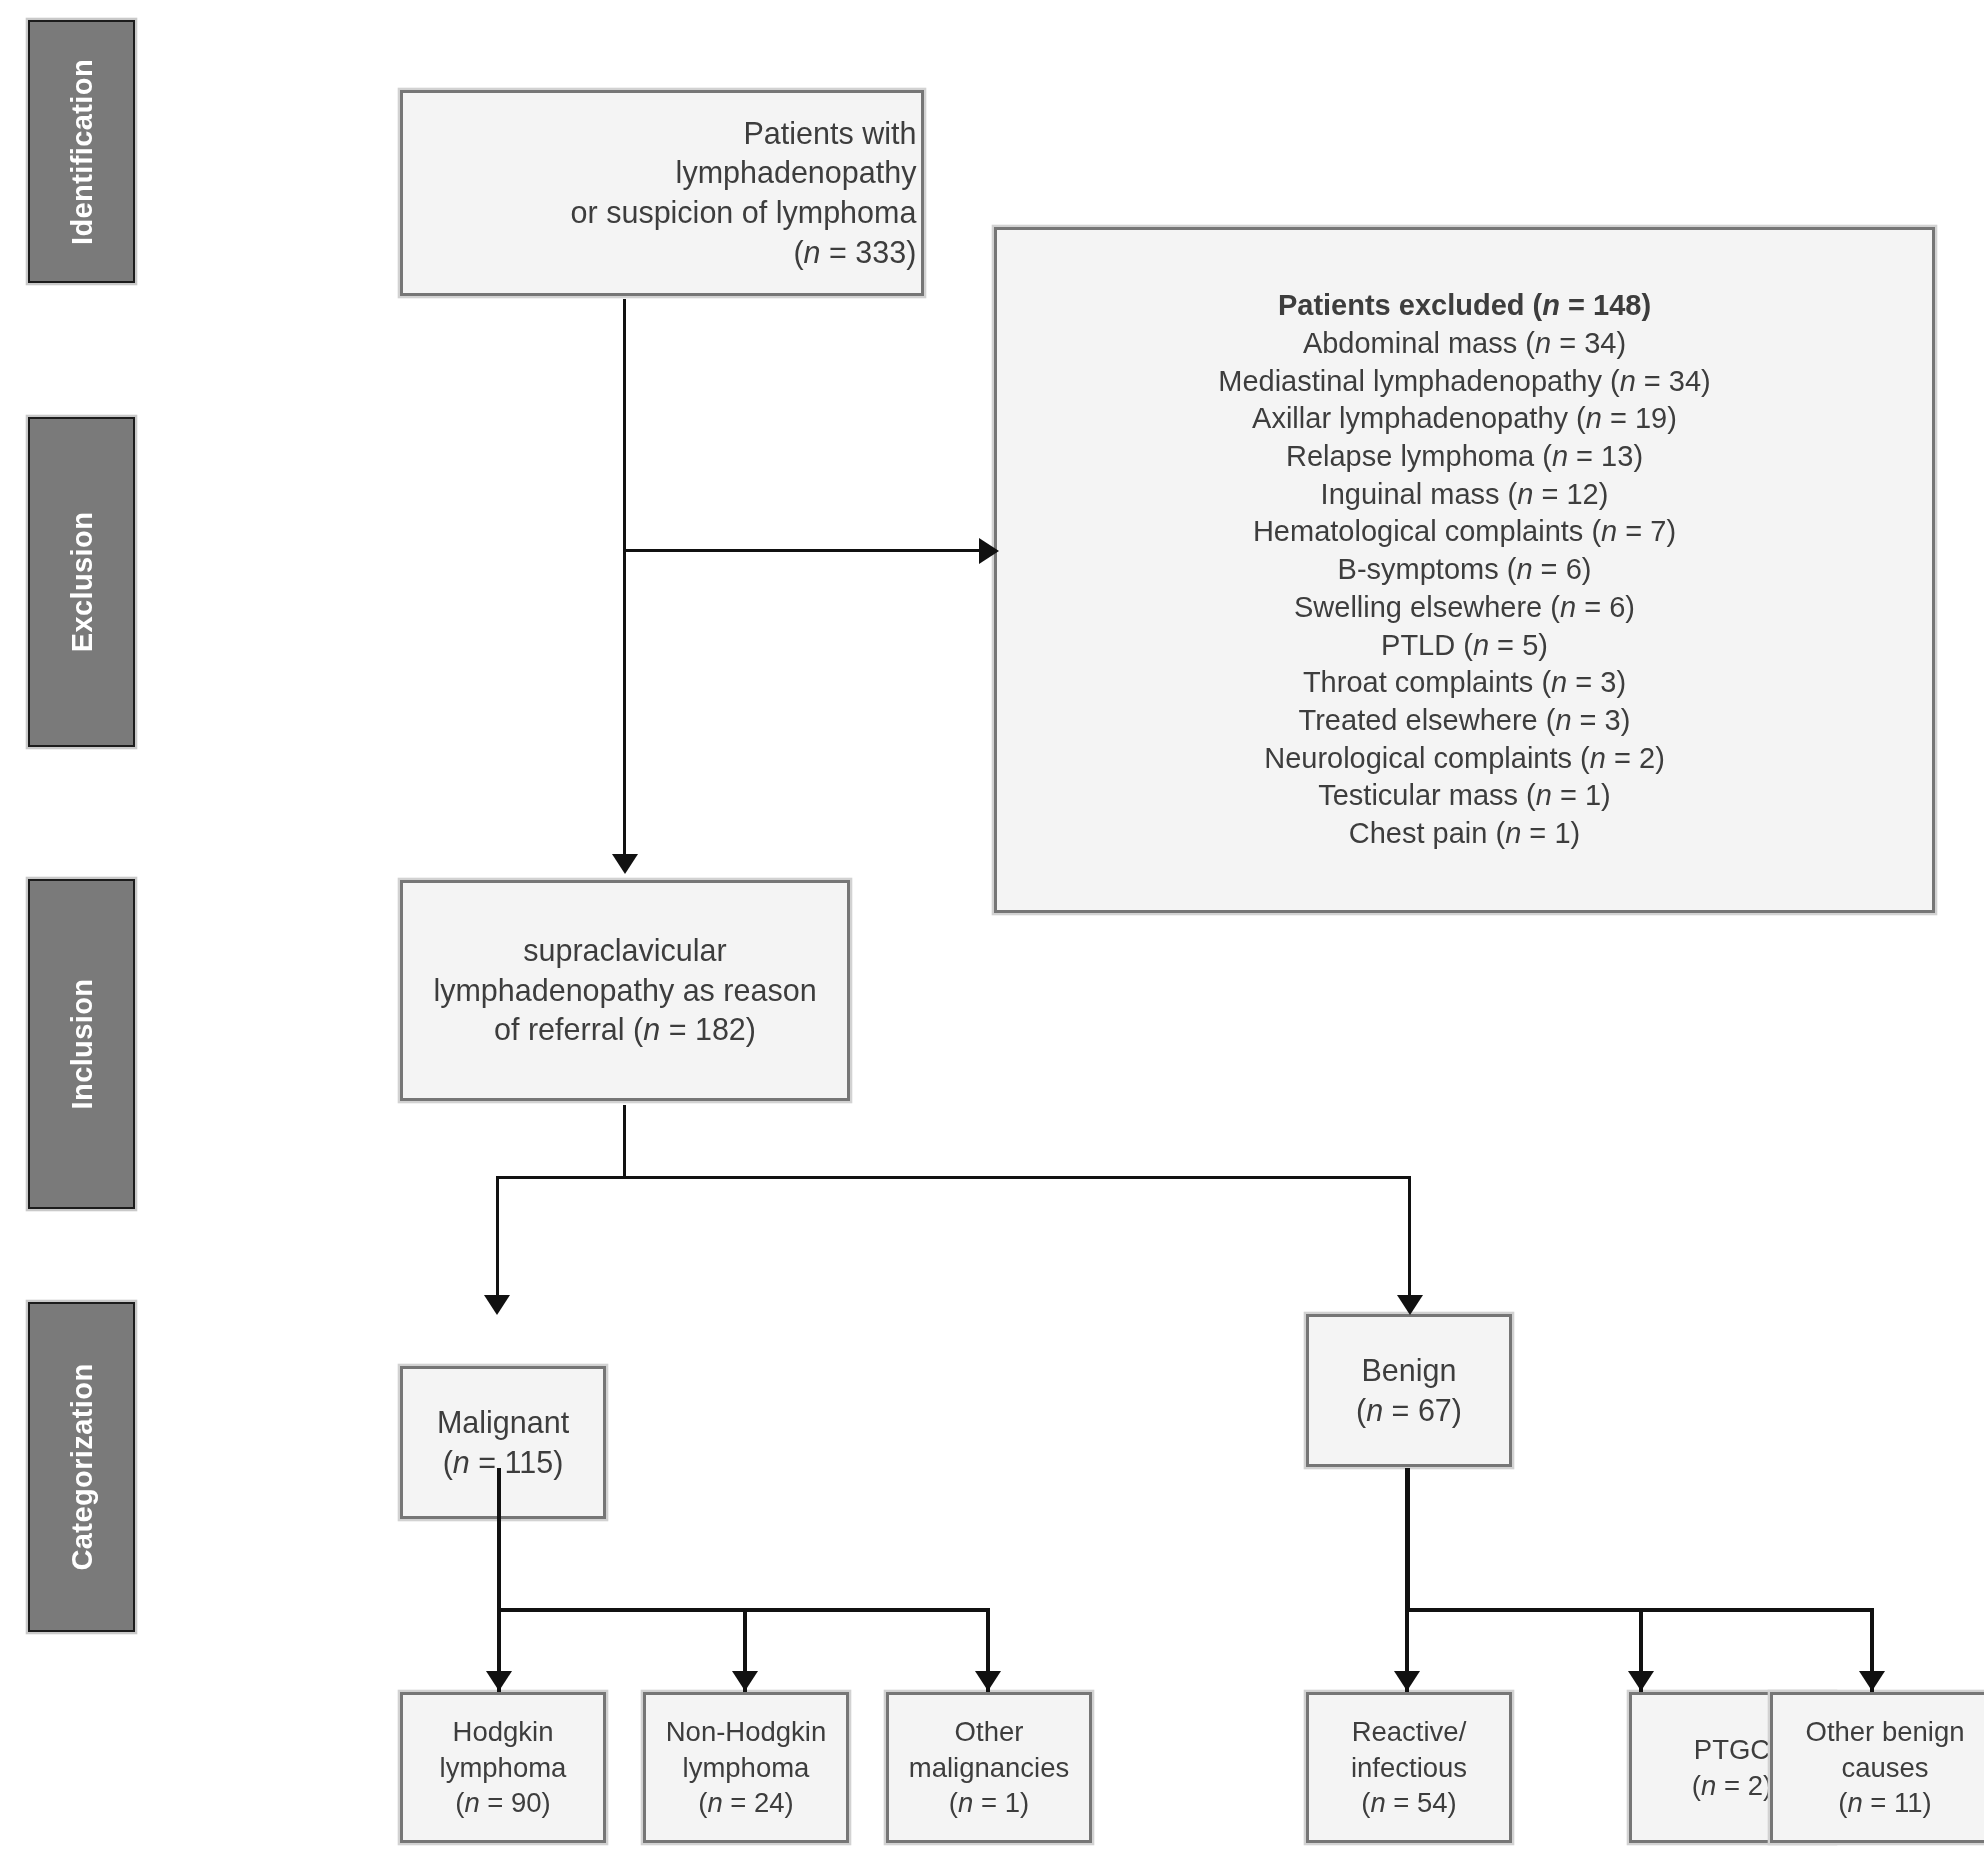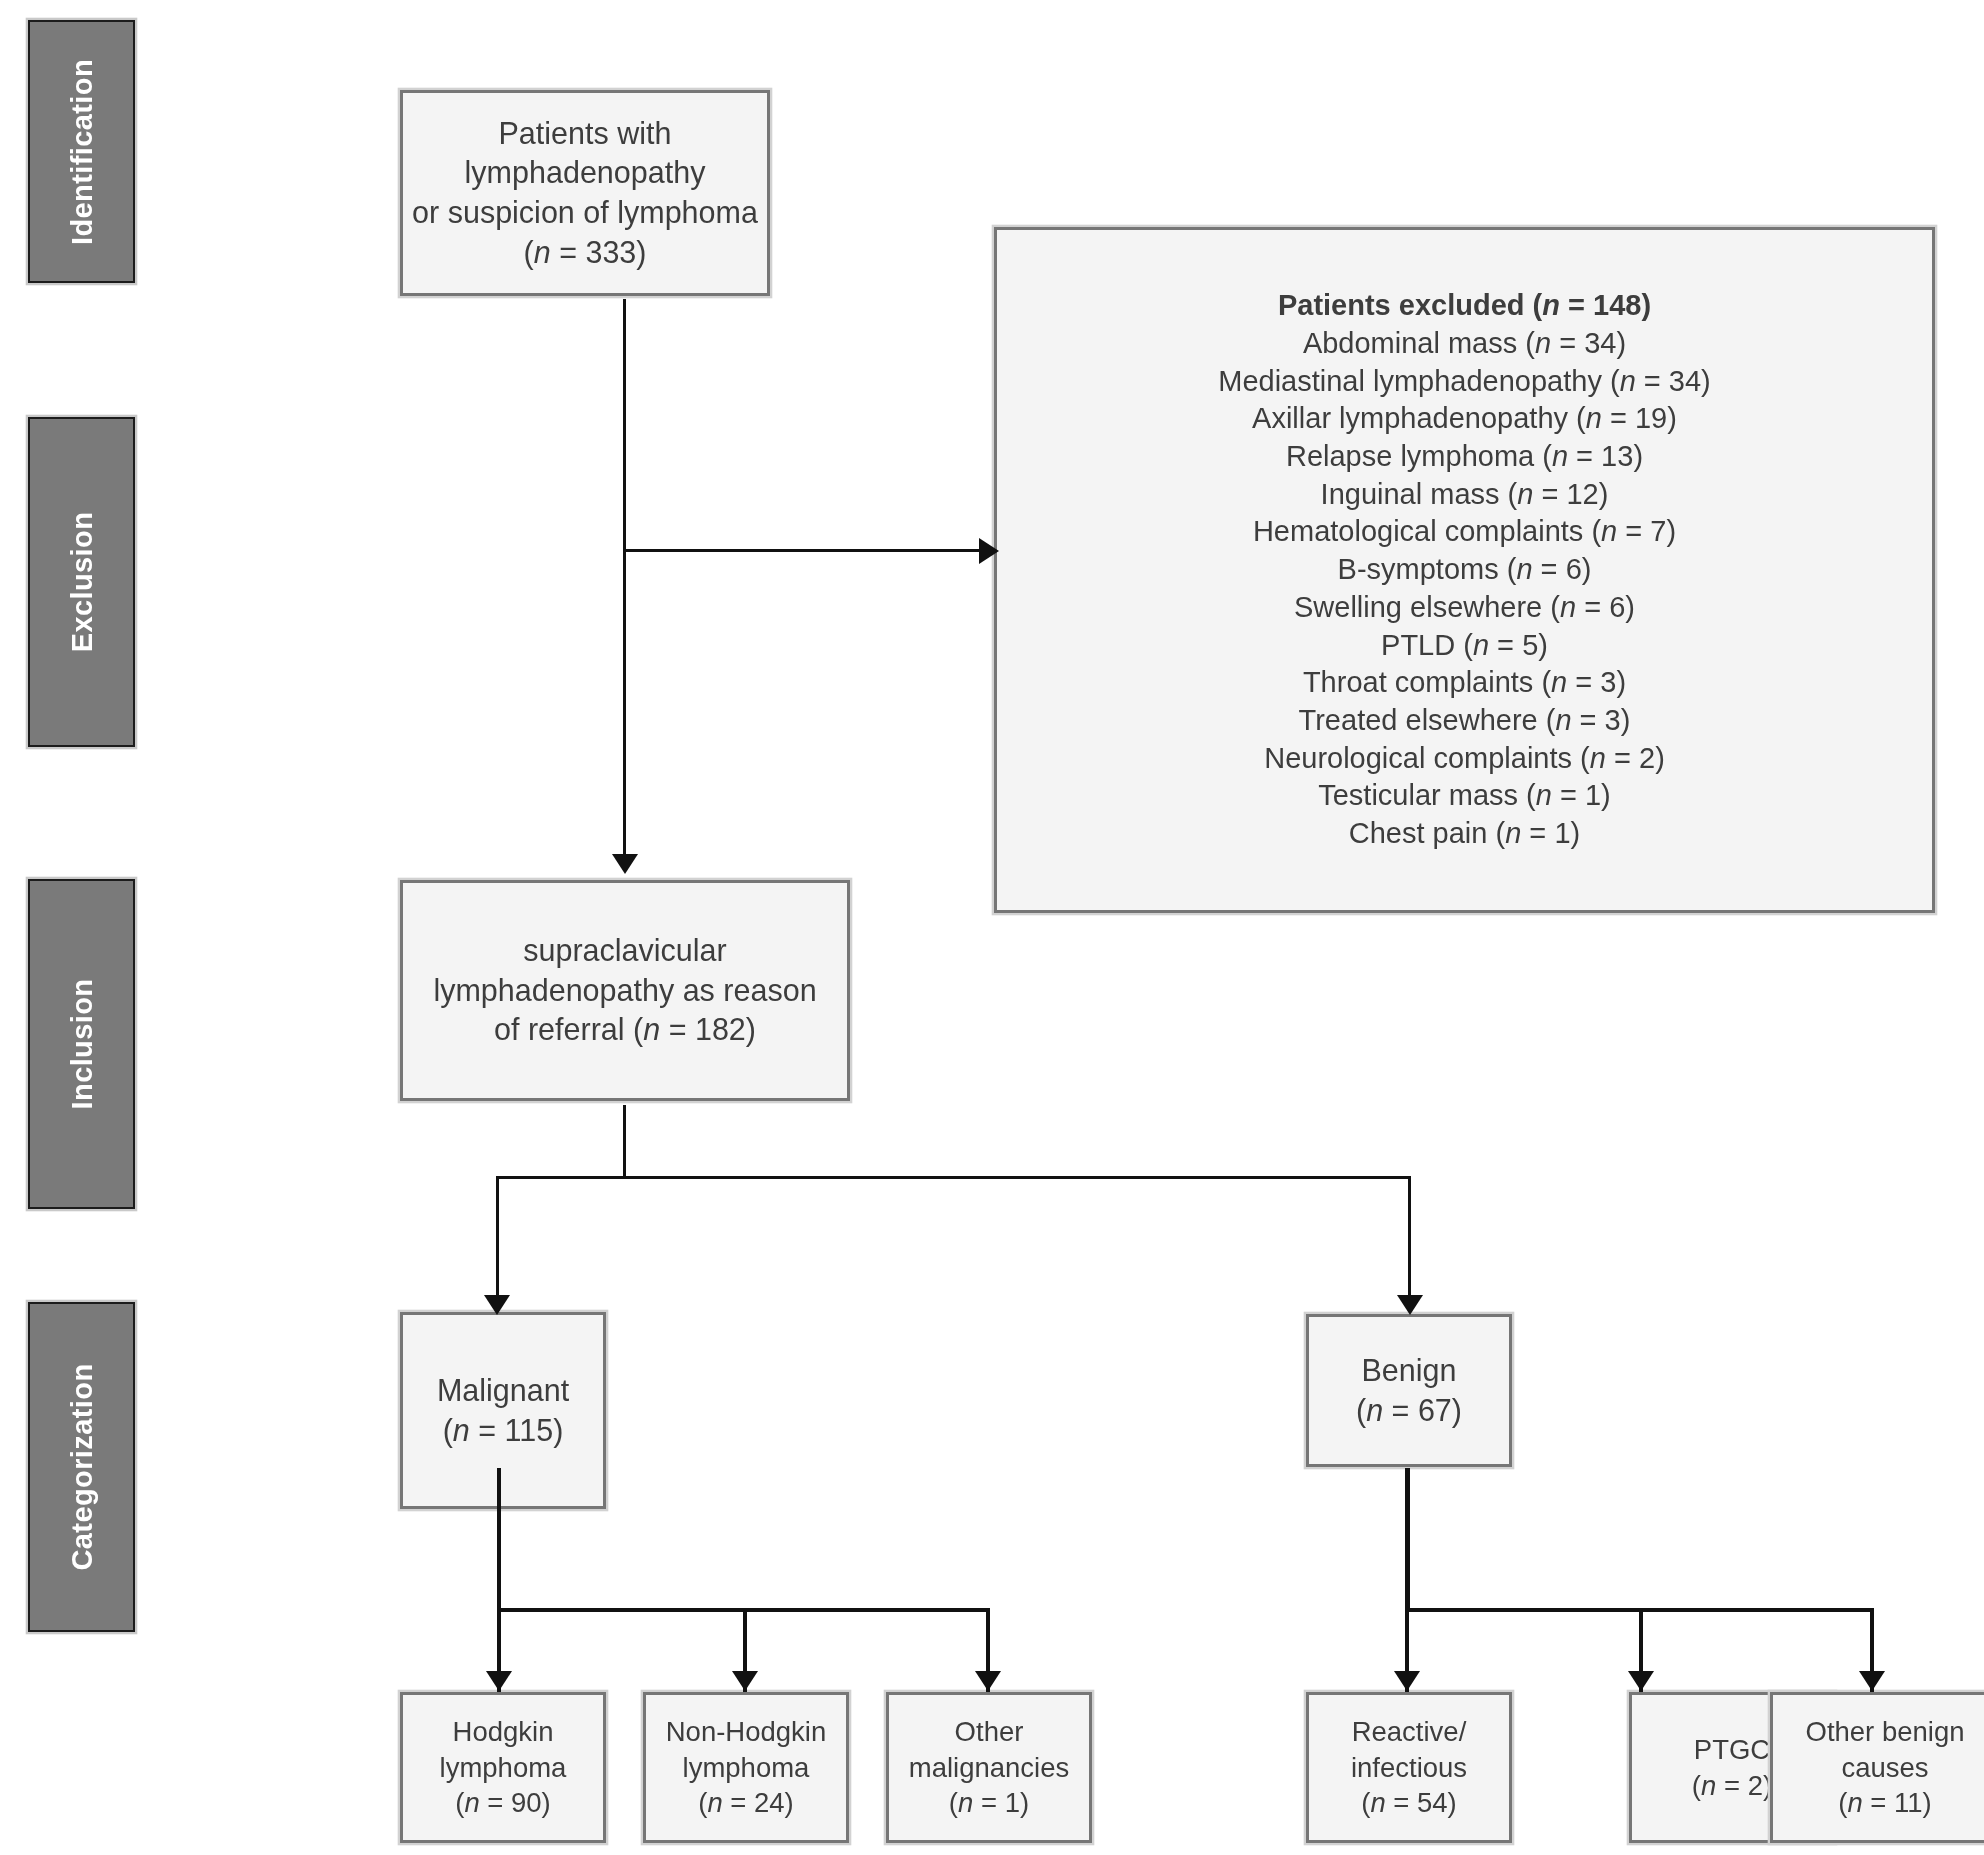--- a/index.html
+++ b/index.html
@@ -104,21 +104,21 @@
   </div>
 
   <div class="stage-bar" style="left:28px; top:879px; width:107px; height:330px;">
     <span class="stage-label">Inclusion</span>
   </div>
 
   <div class="stage-bar" style="left:28px; top:1302px; width:107px; height:330px;">
     <span class="stage-label">Categorization</span>
   </div>
 
-  <div class="fbox t-lg" style="left:400px; top:90px; width:370px; height:206px;">
+  <div class="fbox t-lg" style="left:400px; top:90px; width:524px; height:206px;text-align:right;">
     <div class="inner">
       <div>Patients with</div>
       <div>lymphadenopathy</div>
       <div>or suspicion of lymphoma</div>
       <div>(<em class="n">n</em> = <span>333</span>)</div>
     </div>
   </div>
 
   <div class="fbox t-md" style="left:994px; top:227px; width:941px; height:686px; align-items:center;">
     <div class="inner" style="padding:0 13.7px;">
@@ -143,21 +143,21 @@
   </div>
 
   <div class="fbox t-lg" style="left:400px; top:880px; width:450px; height:221px;">
     <div class="inner">
       <div>supraclavicular</div>
       <div>lymphadenopathy as reason</div>
       <div><span>of referral</span> (<em class="n">n</em> = <span>182</span>)</div>
     </div>
   </div>
 
-  <div class="fbox t-lg" style="left:400px; top:1312px; width:206px; height:197px;align-items:center;">
+  <div class="fbox t-lg" style="left:400px; top:1366px; width:206px; height:153px;align-items:center;">
     <div class="inner">
       <div>Malignant</div>
       <div>(<em class="n">n</em> = <span>115</span>)</div>
     </div>
   </div>
 
   <div class="fbox t-lg" style="left:1306px; top:1314px; width:206px; height:153px;">
     <div class="inner">
       <div>Benign</div>
       <div>(<em class="n">n</em> = <span>67</span>)</div>

